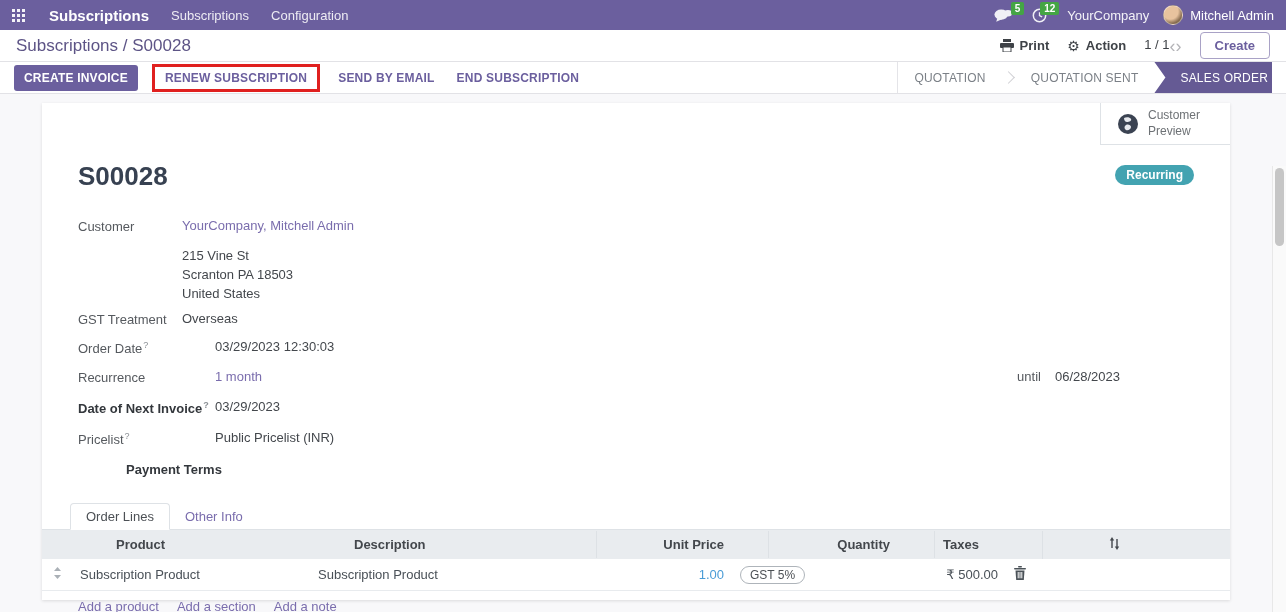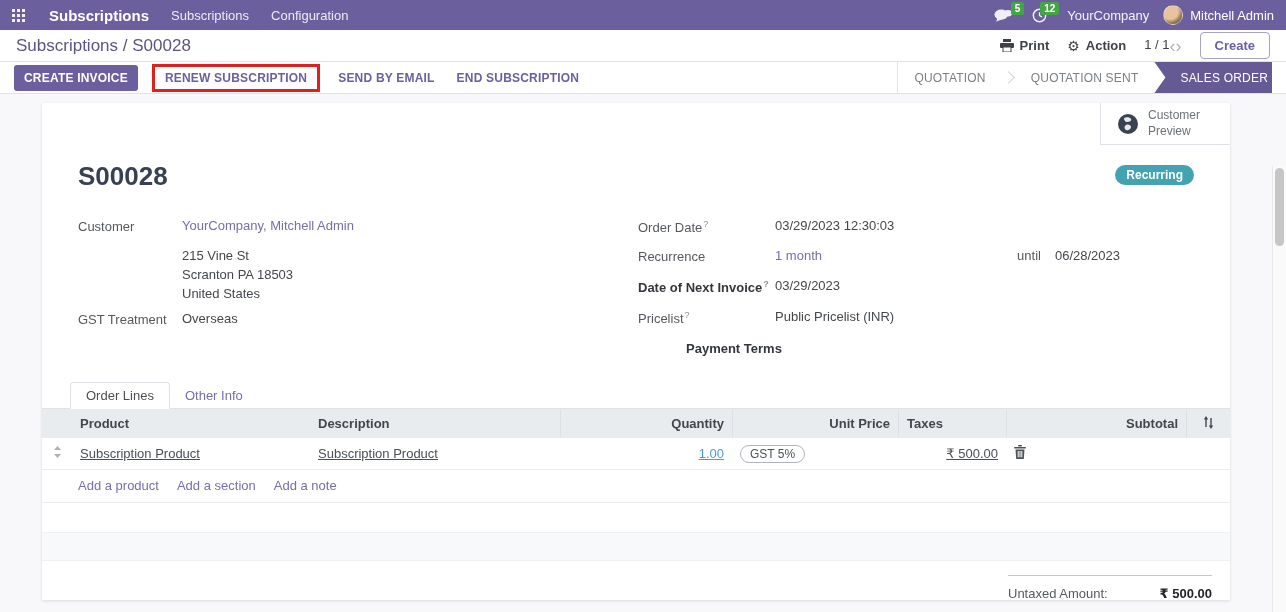--- a/index.html
+++ b/index.html
@@ -47,21 +47,21 @@
   
   .content{position:relative;height:506px;padding:9px 56px 0 42px;background:var(--page-bg);}
   .sheet{background:#fff;width:1188px;height:100%;box-shadow:0 1px 3px rgba(0,0,0,.12);display:flex;flex-direction:column;}
   .preview-row{display:flex;justify-content:flex-end;}
   .preview-btn{display:flex;align-items:center;gap:9px;padding:5px 16px;border-left:1px solid var(--border);border-bottom:1px solid var(--border);cursor:pointer;min-height:42px;}
   .preview-label{font-size:12px;color:#6d7175;width:66px;line-height:1.3;}
   .title-row{display:flex;justify-content:space-between;align-items:flex-start;padding:16px 36px 0 36px;}
   .sheet-title{font-size:26px;font-weight:600;color:#374151;font-family:"Liberation Sans","DejaVu Sans",sans-serif;}
   .badge-pill{background:var(--recurring-teal);color:#fff;font-size:12px;font-weight:600;padding:3px 11px;border-radius:11px;margin-top:4px;}
 
-  .fields{display:flex;padding:26px 110px 0 36px;}
+  .fields{display:flex;padding:26px 110px 0 36px;flex-direction:column;}
   .col-left{width:560px;}
   .col-right{flex:1;}
   .frow{display:flex;min-height:28px;align-items:flex-start;}
   .flabel{width:104px;flex:none;color:#55595e;padding-top:1px;}
   .flabel.b, .flabel-wide.b{font-weight:700;color:#33373c;}
   .flabel-wide{width:137px;flex:none;color:#55595e;padding-top:1px;}
   .fvalue{color:#43474c;}
   .fvalue.link{color:var(--link);cursor:pointer;}
   sup.help{font-size:9px;color:#8a8f94;margin-left:1px;}
   .addr{margin-left:104px;color:#43474c;line-height:19px;margin-bottom:8px;}
@@ -71,24 +71,24 @@
   
   .tabs{display:flex;align-items:flex-end;padding:8px 0 0 28px;border-bottom:1px solid var(--border);margin-top:4px;}
   .tab{padding:5px 15px;font-size:13px;cursor:pointer;}
   .tab.active{background:#fff;border:1px solid var(--border);border-bottom:1px solid #fff;border-radius:4px 4px 0 0;margin-bottom:-1px;color:#4c5055;}
   .tab.inactive{color:var(--link);}
 
   
   .olist{width:100%;}
   .olist .grid{display:grid;grid-template-columns:30px 238px 250px 172px 166px 108px 180px 44px;align-items:center;}
   .thead{background:#e9ecef;color:#43474c;font-weight:700;min-height:29px;}
-  .thead>div{padding:6px 8px;}
+  .thead>div{padding:6px 8px;margin-left:36px;}
   .thead .sep{border-left:1px solid #dde1e5;}
   .tr{min-height:32px;border-bottom:1px solid #e8ebee;}
-  .tr>div{padding:6px 8px;text-decoration:underline;}
+  .tr>div{padding:6px 8px;}
   .num{text-align:right;}
   .qty{color:var(--quantity-blue);cursor:pointer;}
   .tax-pill{display:inline-block;border:1px solid #aeb4ba;border-radius:11px;padding:1px 9px;font-size:12px;color:#4c5055;background:#fff;cursor:pointer;}
   .drag{cursor:grab;text-align:center;}
   .trash-cell{cursor:pointer;text-align:left;}
   .addline-row{display:flex;gap:18px;padding:8px 8px 9px 36px;border-bottom:1px solid #e8ebee;align-items:center;}
   .addline{color:var(--link);cursor:pointer;}
   .empty-row{height:30px;border-bottom:1px solid #eef1f3;}
   .empty-row.alt{height:28px;background:#f8f9fa;}
 
@@ -279,24 +279,23 @@
     <div class="tabs">
       <span class="tab active">Order Lines</span>
       <span class="tab inactive">Other Info</span>
     </div>
 
     <div class="olist">
       <div class="grid thead">
         <div></div>
         <div>Product</div>
         <div>Description</div>
+        <div class="num sep">Unit Price</div>
         <div class="num sep">Quantity</div>
-        <div class="num sep">Unit Price</div>
         <div class="sep">Taxes</div>
-        <div class="num sep">Subtotal</div>
         <div class="sep" style="text-align:center;">
           <span class="icon">
             <svg width="13" height="13" viewBox="0 0 13 13">
                 <g stroke="#43474c" stroke-width="1.4" fill="#43474c">
                   <line x1="4" y1="3" x2="4" y2="11"></line>
                   <path d="M4 0 L6.2 3.5 L1.8 3.5 Z" stroke="none"></path>
                   <line x1="9" y1="2" x2="9" y2="10"></line>
                   <path d="M9 13 L6.8 9.5 L11.2 9.5 Z" stroke="none"></path>
                 </g>
               </svg>

